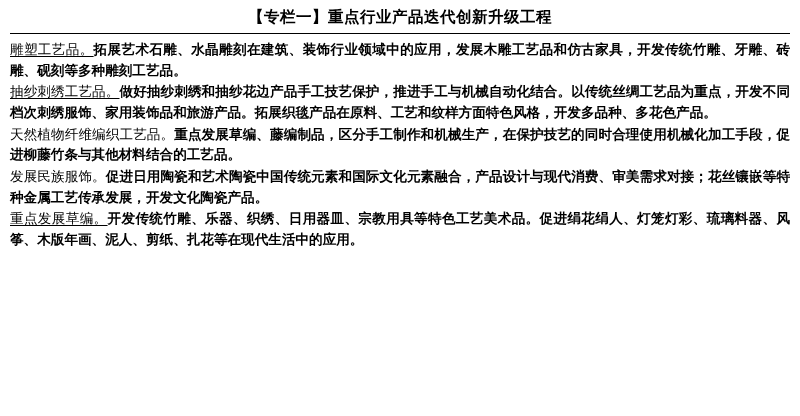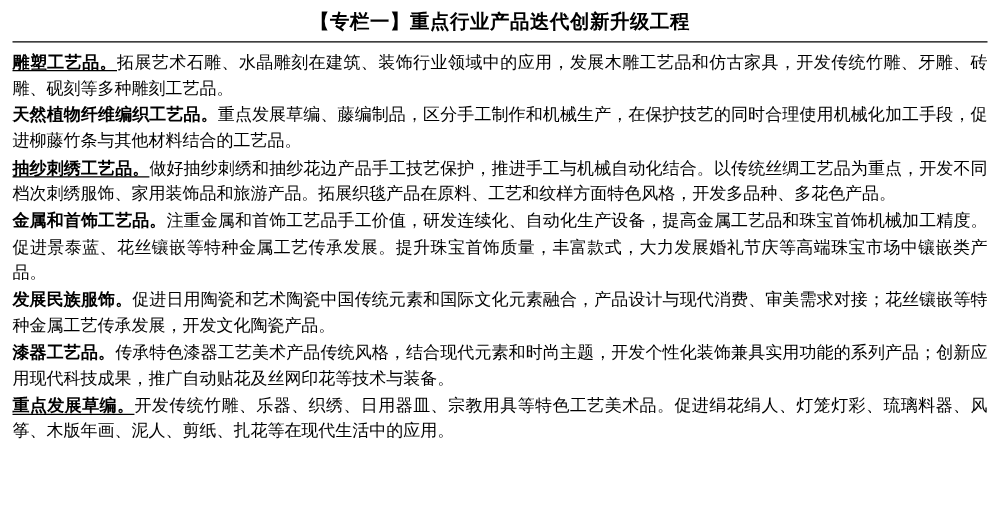--- a/index.html
+++ b/index.html
@@ -35,59 +35,53 @@
   }
   .entry {
     font-size: 13.6px;
     line-height: 1.52;
     text-align: justify;
     text-justify: inter-ideograph;
     margin: 0 0 1px 0;
     text-indent: 0;
   }
   .entry .term {
-    font-weight: bold;
+    font-weight: normal;
   }
   .entry .term-underline {
     text-decoration: underline;
     text-underline-offset: 2px;
   }
   .entry .body {
-    font-weight: normal;
+    font-weight: bold;
   }
 </style>
 </head>
 <body>
 
 <div class="page">
 
   <div class="title-bar">【专栏一】重点行业产品迭代创新升级工程</div>
   <hr class="rule">
 
   <p class="entry">
     <span class="term term-underline">雕塑工艺品。</span><span class="body">拓展艺术石雕、水晶雕刻在建筑、装饰行业领域中的应用，发展木雕工艺品和仿古家具，开发传统竹雕、牙雕、砖雕、砚刻等多种雕刻工艺品。</span>
   </p>
 
   <p class="entry">
-    <span class="term">天然植物纤维编织工艺品。</span><span class="body">重点发展草编、藤编制品，区分手工制作和机械生产，在保护技艺的同时合理使用机械化加工手段，促进柳藤竹条与其他材料结合的工艺品。</span>
-  </p>
-
-  <p class="entry">
     <span class="term term-underline">抽纱刺绣工艺品。</span><span class="body">做好抽纱刺绣和抽纱花边产品手工技艺保护，推进手工与机械自动化结合。以传统丝绸工艺品为重点，开发不同档次刺绣服饰、家用装饰品和旅游产品。拓展织毯产品在原料、工艺和纹样方面特色风格，开发多品种、多花色产品。</span>
   </p>
 
   <p class="entry">
-    <span class="term">金属和首饰工艺品。</span><span class="body">注重金属和首饰工艺品手工价值，研发连续化、自动化生产设备，提高金属工艺品和珠宝首饰机械加工精度。促进景泰蓝、花丝镶嵌等特种金属工艺传承发展。提升珠宝首饰质量，丰富款式，大力发展婚礼节庆等高端珠宝市场中镶嵌类产品。</span>
+    <span class="term">天然植物纤维编织工艺品。</span><span class="body">重点发展草编、藤编制品，区分手工制作和机械生产，在保护技艺的同时合理使用机械化加工手段，促进柳藤竹条与其他材料结合的工艺品。</span>
   </p>
+
 
   <p class="entry">
     <span class="term">发展民族服饰。</span><span class="body">促进日用陶瓷和艺术陶瓷中国传统元素和国际文化元素融合，产品设计与现代消费、审美需求对接；花丝镶嵌等特种金属工艺传承发展，开发文化陶瓷产品。</span>
   </p>
 
-  <p class="entry">
-    <span class="term">漆器工艺品。</span><span class="body">传承特色漆器工艺美术产品传统风格，结合现代元素和时尚主题，开发个性化装饰兼具实用功能的系列产品；创新应用现代科技成果，推广自动贴花及丝网印花等技术与装备。</span>
-  </p>
 
   <p class="entry">
     <span class="term term-underline">重点发展草编。</span><span class="body">开发传统竹雕、乐器、织绣、日用器皿、宗教用具等特色工艺美术品。促进绢花绢人、灯笼灯彩、琉璃料器、风筝、木版年画、泥人、剪纸、扎花等在现代生活中的应用。</span>
   </p>
 
 </div>
 
 </body></html>

